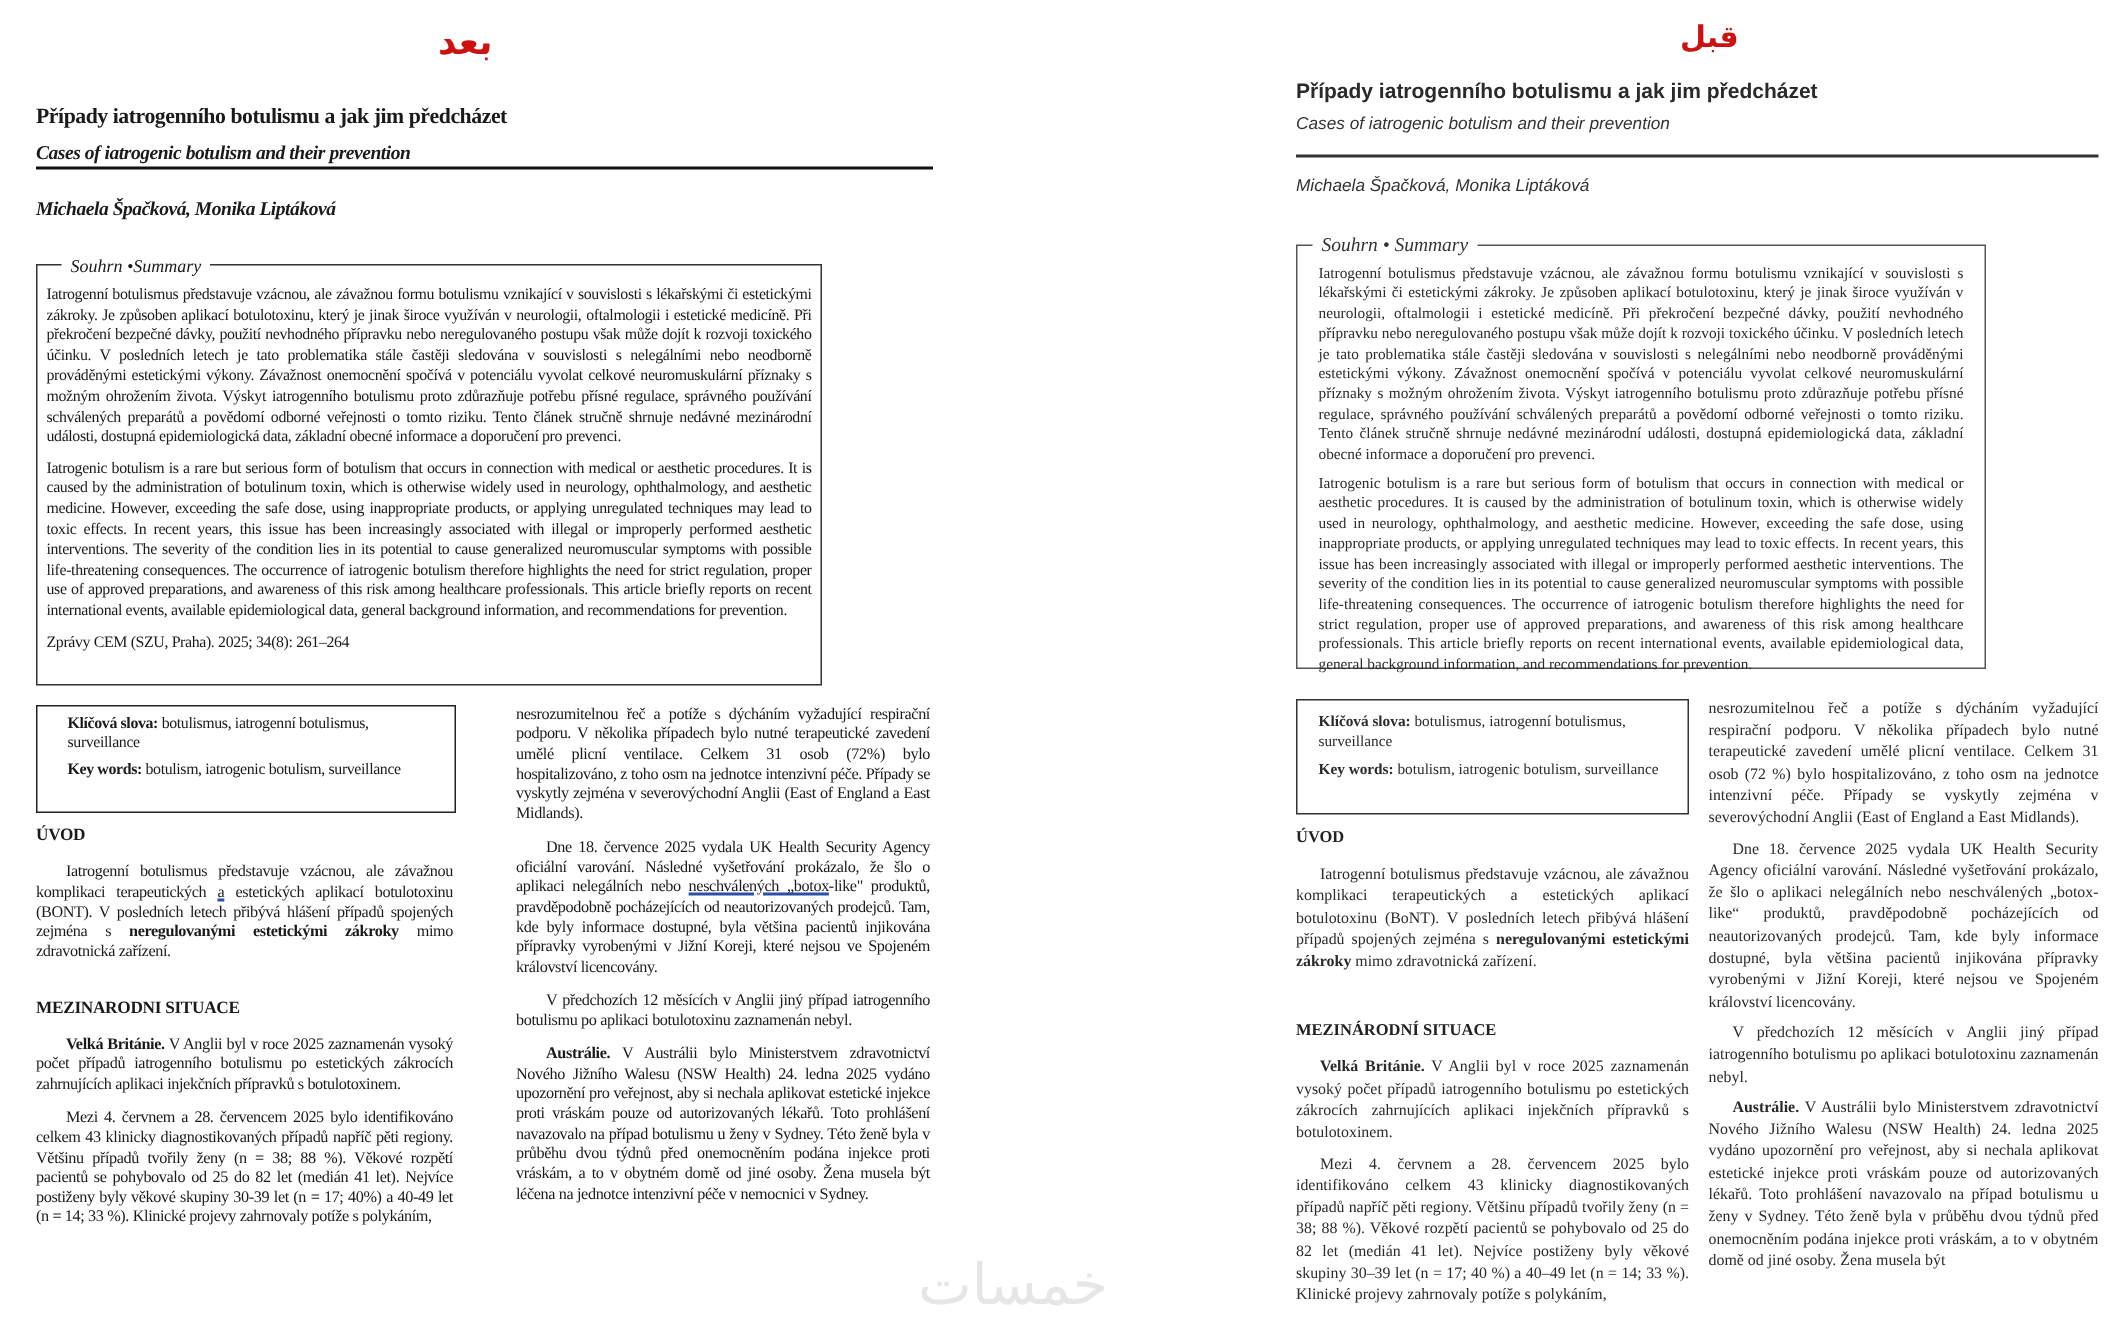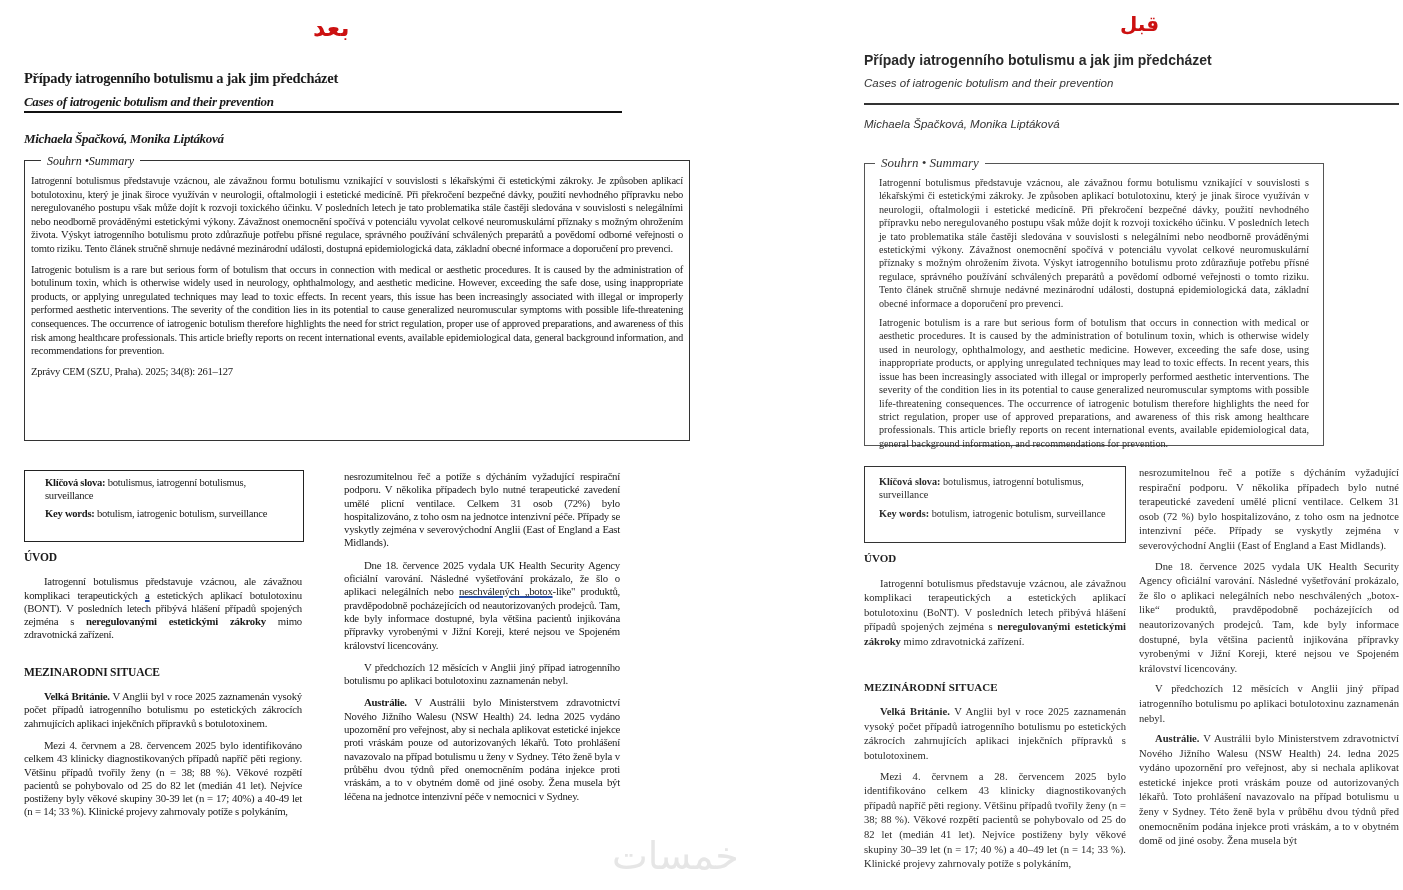--- a/index.html
+++ b/index.html
@@ -1,30 +1,30 @@
 <!DOCTYPE html>
 <html><head>
 <meta charset="utf-8">
 <style>
   * { box-sizing: border-box; margin: 0; padding: 0; }
   html, body { width: 1403px; height: 890px; background: #ffffff; overflow: hidden; }
   body { position: relative; font-family: "Liberation Serif", serif; color: #1a1a1a; }
 
   .label-ar { position: absolute; font-family: "DejaVu Sans", sans-serif; font-weight: bold; color: #cc1111; font-size: 24px; direction: rtl; }
-  #label-after { left: 313px; top: 14px; }
+  #label-after { left: 292px; top: 14px; }
   #label-before { left: 1120px; top: 12px; font-size: 20px; }
 
   
   .after { position: absolute; left: 24px; top: 0; width: 600px; }
   .after .title { position: absolute; top: 70px; left: 0; font-size: 14.5px; font-weight: bold; letter-spacing: -0.3px; }
   .after .subtitle { position: absolute; top: 94px; left: 0; font-size: 13px; font-style: italic; font-weight: bold; letter-spacing: -0.3px; }
   .after .rule { position: absolute; top: 111px; left: 0; width: 598px; height: 2px; background: #111; }
   .after .authors { position: absolute; top: 131px; left: 0; font-size: 13px; font-style: italic; font-weight: bold; letter-spacing: -0.3px; }
 
-  .after .summary { position: absolute; top: 160px; left: 0; width: 666px; height: 281px; border: 1.3px solid #333; }
+  .after .summary { position: absolute; top: 176px; left: 0; width: 524px; height: 281px; border: 1.3px solid #333; }
   .after .summary-legend { position: absolute; top: -7px; left: 16px; background: #fff; padding: 0 6px; font-size: 12px; font-style: italic; }
   .after .summary-body { position: absolute; top: 13px; left: 6px; right: 6px; font-size: 10.6px; line-height: 13.6px; text-align: justify; letter-spacing: -0.25px; }
   .after .summary-body p { margin-bottom: 7px; }
 
   .after .kw { position: absolute; top: 470px; left: 0; width: 280px; height: 72px; border: 1.3px solid #222; padding: 6px 10px 0 20px; font-size: 10.6px; line-height: 12.8px; letter-spacing: -0.25px; }
   .after .kw p { margin-bottom: 5px; }
 
   .after .col { position: absolute; font-size: 10.8px; line-height: 13.3px; text-align: justify; letter-spacing: -0.25px; }
   .after .col1 { top: 549px; left: 0; width: 278px; }
   .after .col2 { top: 470px; left: 320px; width: 276px; }
@@ -67,21 +67,21 @@
   <div class="title">Případy iatrogenního botulismu a jak jim předcházet</div>
   <div class="subtitle">Cases of iatrogenic botulism and their prevention</div>
   <div class="rule"></div>
   <div class="authors">Michaela Špačková, Monika Liptáková</div>
 
   <div class="summary">
     <div class="summary-legend">Souhrn •Summary</div>
     <div class="summary-body">
       <p>Iatrogenní botulismus představuje vzácnou, ale závažnou formu botulismu vznikající v souvislosti s lékařskými či estetickými zákroky. Je způsoben aplikací botulotoxinu, který je jinak široce využíván v neurologii, oftalmologii i estetické medicíně. Při překročení bezpečné dávky, použití nevhodného přípravku nebo neregulovaného postupu však může dojít k rozvoji toxického účinku. V posledních letech je tato problematika stále častěji sledována v souvislosti s nelegálními nebo neodborně prováděnými estetickými výkony. Závažnost onemocnění spočívá v potenciálu vyvolat celkové neuromuskulární příznaky s možným ohrožením života. Výskyt iatrogenního botulismu proto zdůrazňuje potřebu přísné regulace, správného používání schválených preparátů a povědomí odborné veřejnosti o tomto riziku. Tento článek stručně shrnuje nedávné mezinárodní události, dostupná epidemiologická data, základní obecné informace a doporučení pro prevenci.</p>
       <p>Iatrogenic botulism is a rare but serious form of botulism that occurs in connection with medical or aesthetic procedures. It is caused by the administration of botulinum toxin, which is otherwise widely used in neurology, ophthalmology, and aesthetic medicine. However, exceeding the safe dose, using inappropriate products, or applying unregulated techniques may lead to toxic effects. In recent years, this issue has been increasingly associated with illegal or improperly performed aesthetic interventions. The severity of the condition lies in its potential to cause generalized neuromuscular symptoms with possible life-threatening consequences. The occurrence of iatrogenic botulism therefore highlights the need for strict regulation, proper use of approved preparations, and awareness of this risk among healthcare professionals. This article briefly reports on recent international events, available epidemiological data, general background information, and recommendations for prevention.</p>
-      <p>Zprávy CEM (SZU, Praha). 2025; 34(8): 261–127</p>
+      <p>Zprávy CEM (SZU, Praha). 2025; 34(8): 261–264</p>
     </div>
   </div>
 
   <div class="kw">
     <p><b>Klíčová slova:</b><span> botulismus, iatrogenní botulismus, surveillance</span></p>
     <p><b>Key words:</b><span> botulism, iatrogenic botulism, surveillance</span></p>
   </div>
 
   <div class="col col1">
     <h2>ÚVOD</h2>

